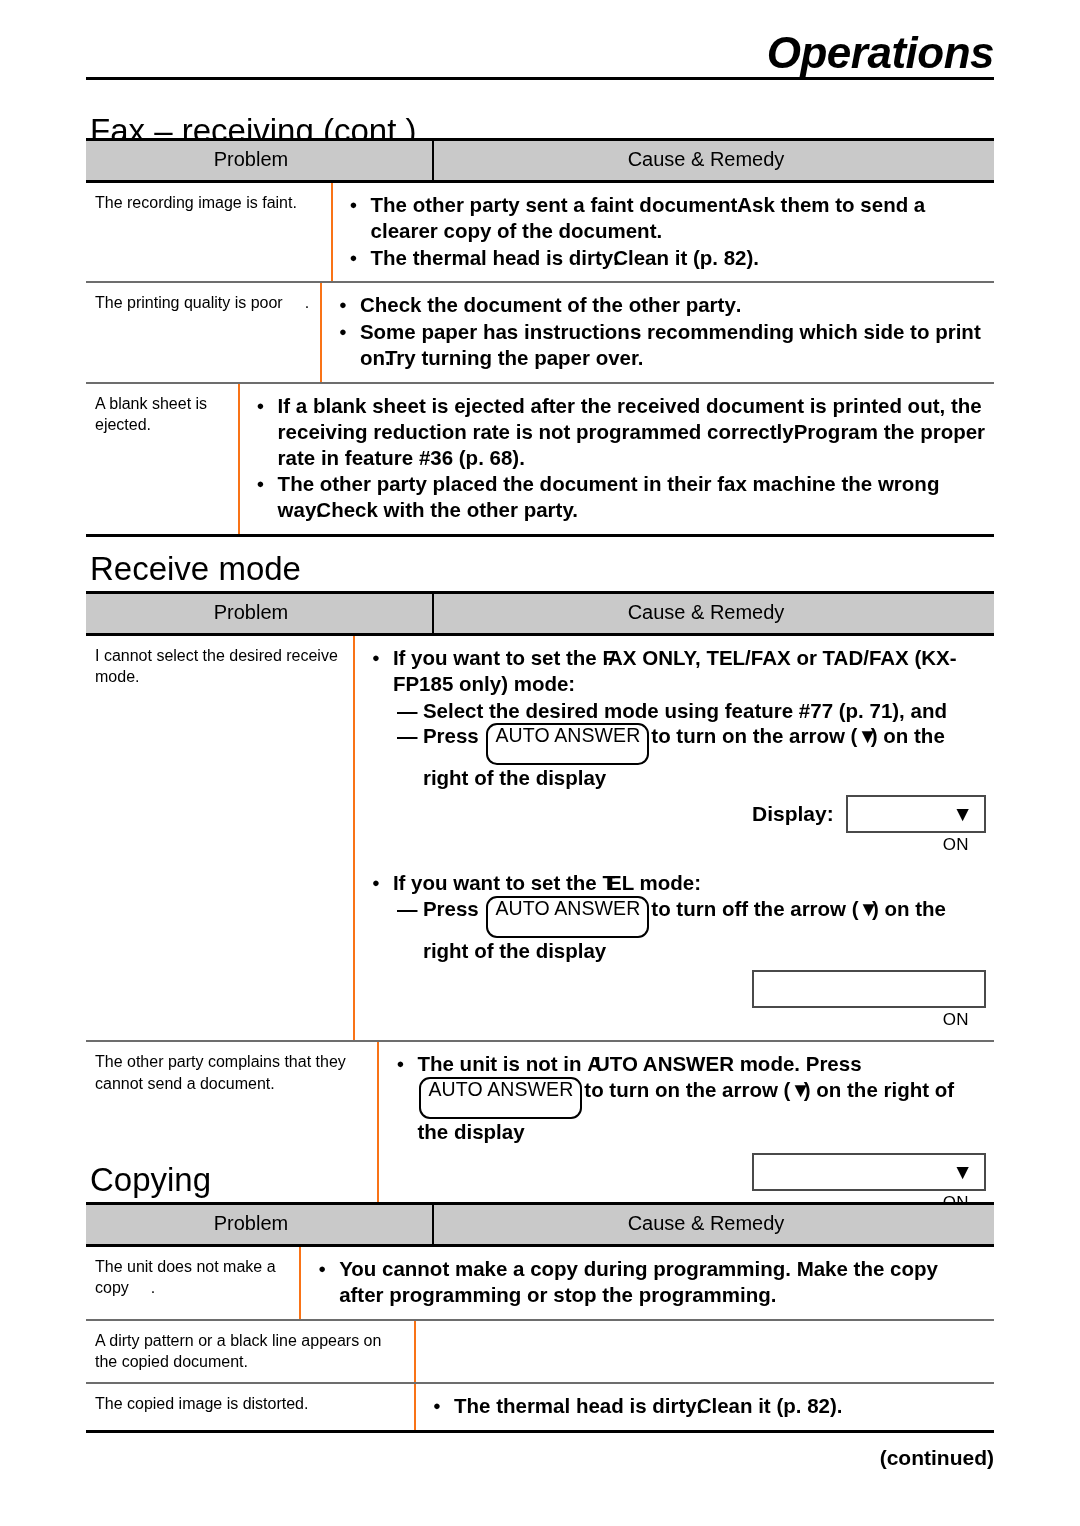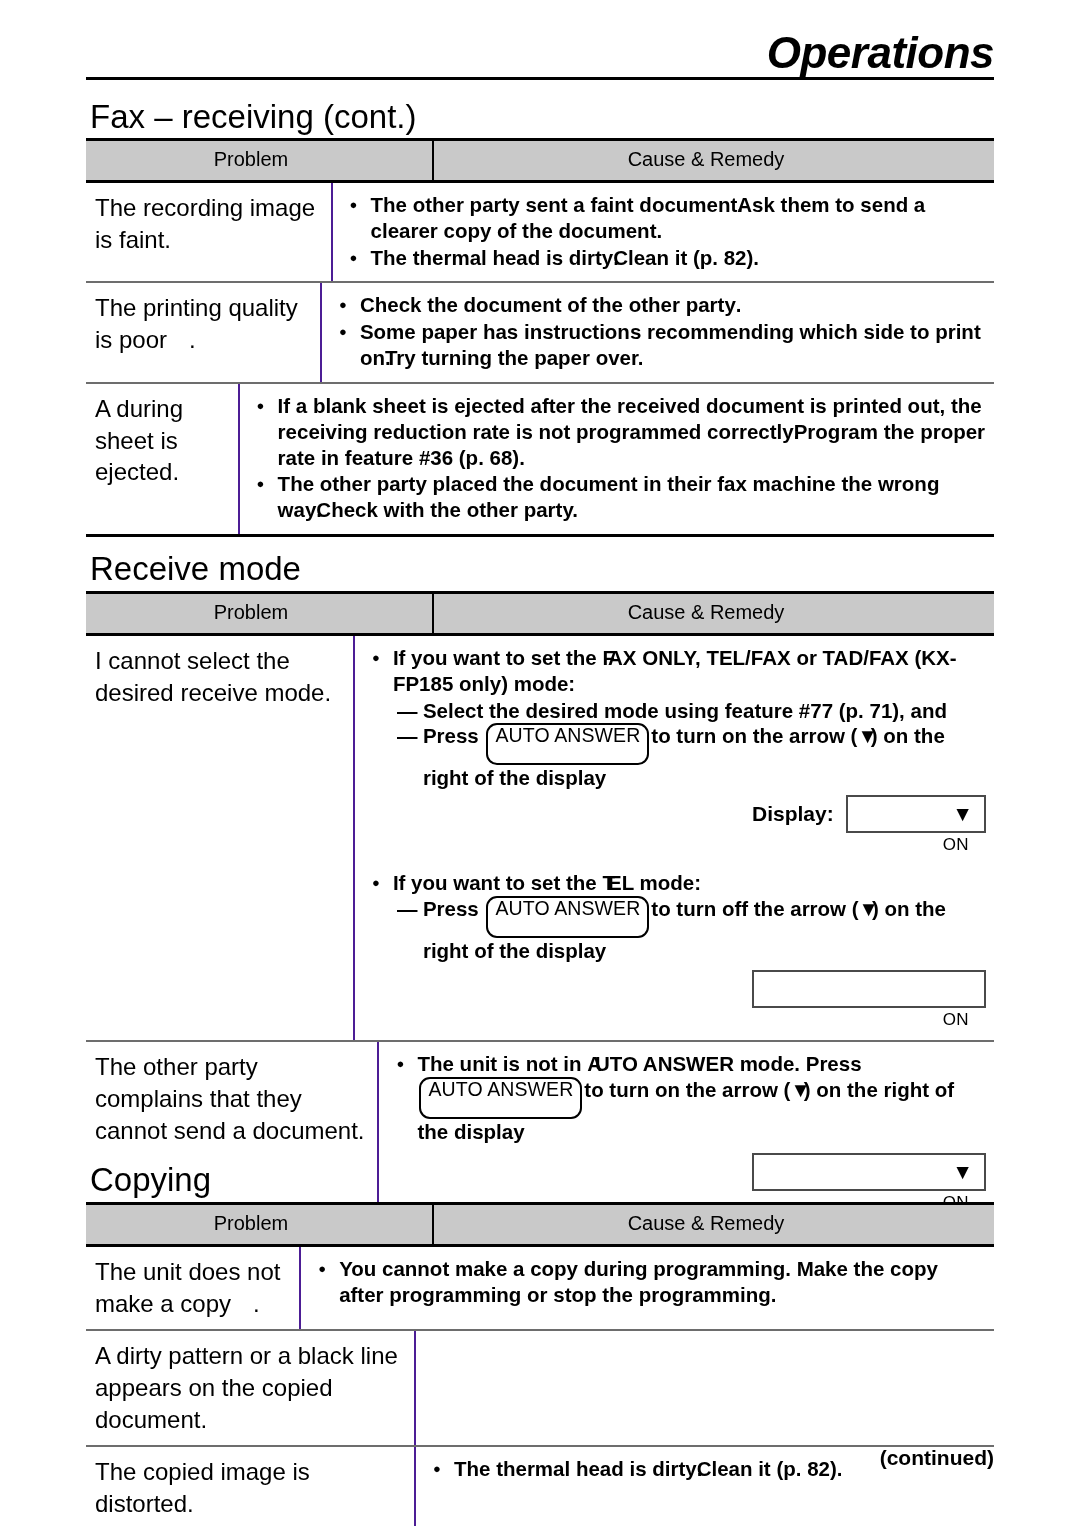--- a/index.html
+++ b/index.html
@@ -81,24 +81,24 @@
   .th-cause   { flex: 1 1 auto; border-radius: 11px; }
 
   .trow {
     display: flex;
     border-bottom: 2px solid #6d6d6d;
   }
   .trow.last { border-bottom: none; }
 
   .cell-problem {
     width: 330px;
-    border-right: 2px solid #4c1d95;
+    border-right: 2px solid #f97316;
     box-sizing: border-box;
     padding: 9px 8px 10px 9px;
-    font-size: 24px;
+    font-size: 16px;
     line-height: 1.32;
   }
   .cell-cause {
     flex: 1 1 auto;
     box-sizing: border-box;
     padding: 9px 6px 10px 16px;
     font-size: 20.5px;
     font-weight: bold;
     line-height: 1.26;
   }
@@ -218,21 +218,21 @@
 </style>
 </head>
 <body>
 
 <div class="page">
 
   <div class="runhead">
     <div class="runhead-title">Operations</div>
   </div>
 
-  <div class="sec-head" style="top:100px;">Fax – receiving (cont.)</div>
+  <div class="sec-head" style="top:114px;">Fax – receiving (cont.)</div>
 
   <div class="tbl" style="top:138px;">
     <div class="thead">
       <div class="th th-problem">Problem</div>
       <div class="th th-cause">Cause &amp; Remedy</div>
     </div>
 
     <div class="trow">
       <div class="cell-problem">
         <span>The recording image is faint.</span><span class="stray"></span>
@@ -248,21 +248,21 @@
         <span>The printing quality is poor</span><span class="stray">.</span>
       </div>
       <div class="cell-cause">
         <div class="bul"><span>Check the document of the other party</span><span class="jam"></span><span class="jam2">.</span></div>
         <div class="bul"><span>Some paper has instructions recommending which side to print on</span><span class="jam">.</span><span>Try turning the paper over.</span></div>
       </div>
     </div>
 
     <div class="trow last">
       <div class="cell-problem">
-        <span>A during sheet is ejected.</span><span class="stray"></span>
+        <span>A blank sheet is ejected.</span><span class="stray"></span>
       </div>
       <div class="cell-cause">
         <div class="bul"><span>If a blank sheet is ejected after the received document is printed out, the receiving reduction rate is not programmed correctly</span><span class="jam">.</span><span>Program the proper rate in feature #36 (p. 68).</span></div>
         <div class="bul"><span>The other party placed the document in their fax machine the wrong way</span><span class="jam">.</span><span>Check with the other party.</span></div>
       </div>
     </div>
   </div>
 
   <div class="sec-head" style="top:552px;">Receive mode</div>
 

